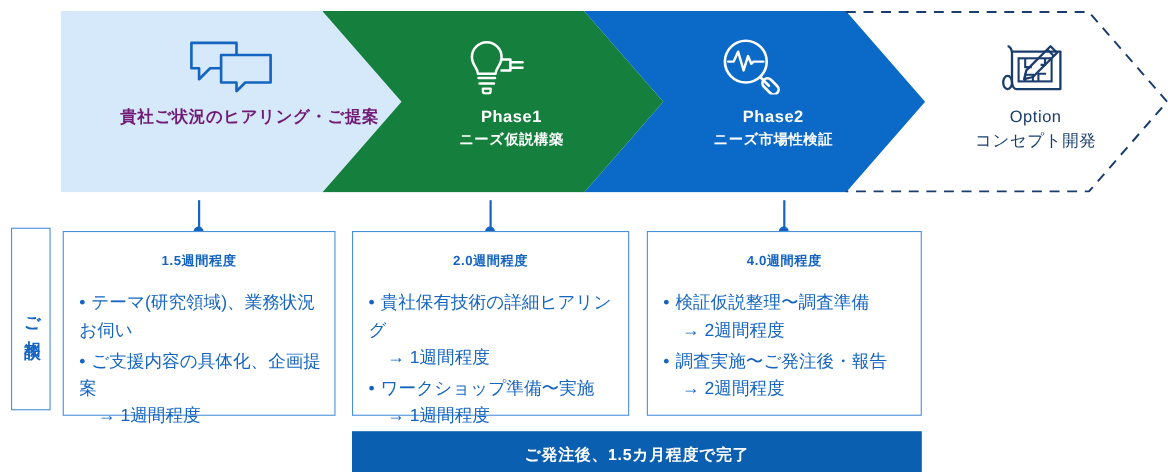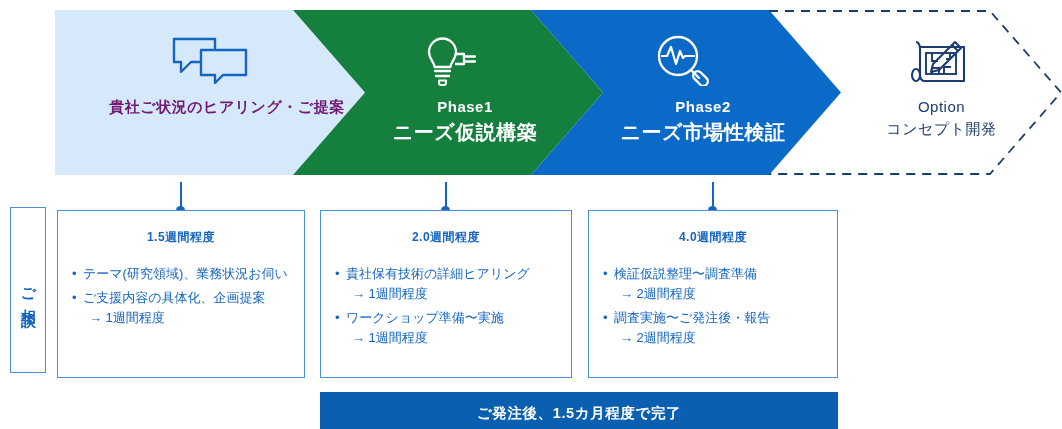--- a/index.html
+++ b/index.html
@@ -14,21 +14,21 @@
   
   .arrow{
     position:absolute;
     display:flex;flex-direction:column;
     align-items:center;justify-content:flex-start;
     box-sizing:border-box;
   }
   .arrow .icon{margin-top:24px;height:52px;display:flex;align-items:center;justify-content:center;}
   .arrow .labels{margin-top:10px;text-align:center;line-height:1.45;}
   .arrow .l1{font-weight:bold;font-size:15px;letter-spacing:.5px;}
-  .arrow .l2{font-weight:bold;font-size:20px;letter-spacing:.5px;}
+  .arrow .l2{font-weight:bold;font-size:13px;letter-spacing:.5px;}
 
   #arrow0{
     left:55px;top:10px;width:310px;height:165px;
     background:#d6e9fb;
     clip-path:polygon(0 0, 238px 0, 310px 82.5px, 238px 165px, 0 165px);
     color:#701a75;
   }
   #arrow1{
     left:293px;top:10px;width:310px;height:165px;
     background:#15803d;
@@ -78,21 +78,21 @@
     color:#1565c0;
   }
   #card0{left:57px;width:248px;}
   #card1{left:320px;width:252px;}
   #card2{left:588px;width:250px;}
   .card .card-title{
     text-align:center;font-weight:bold;font-size:12px;
     margin-top:18px;letter-spacing:.5px;
   }
   .card ul{list-style:none;margin:18px 0 0 0;padding:0 10px 0 14px;}
-  .card li{font-size:13px;line-height:1.55;margin-bottom:4px;}
+  .card li{font-size:16px;line-height:1.55;margin-bottom:4px;}
   .card li .bullet{display:inline-block;width:11px;color:#1565c0;}
   .card li .sub{display:block;padding-left:17px;}
 
   
   #banner{
     position:absolute;left:320px;top:392px;width:518px;height:42px;
     background:#0b5fb0;color:#fff;
     display:flex;align-items:center;justify-content:center;
     font-size:14.5px;font-weight:bold;letter-spacing:.6px;
     box-sizing:border-box;

